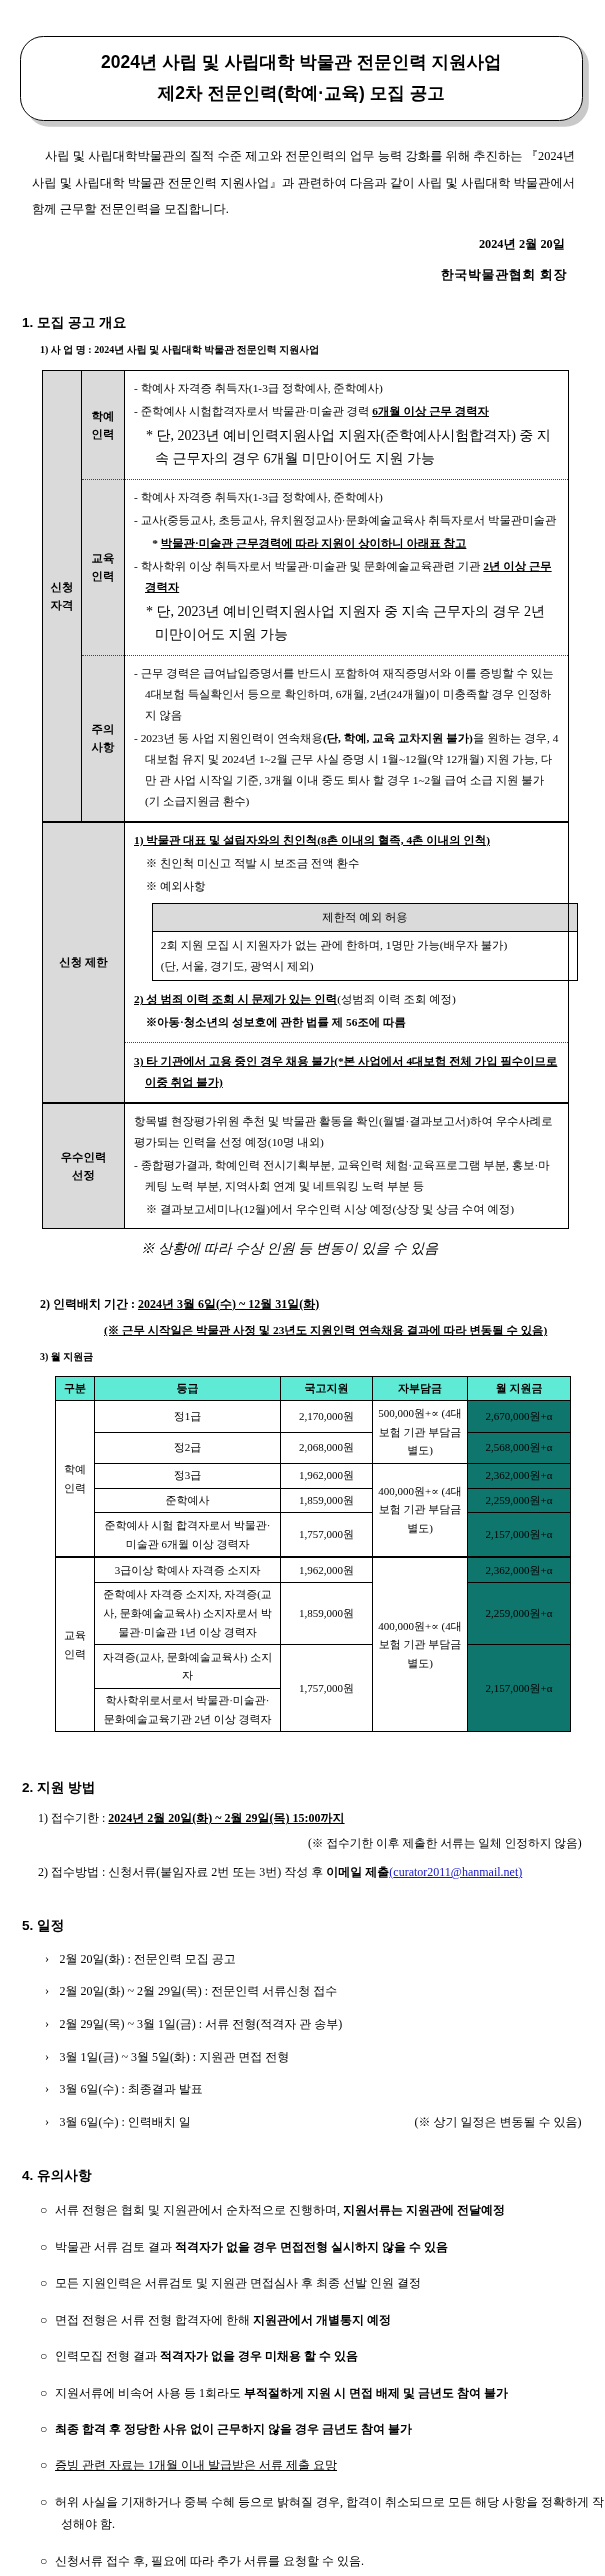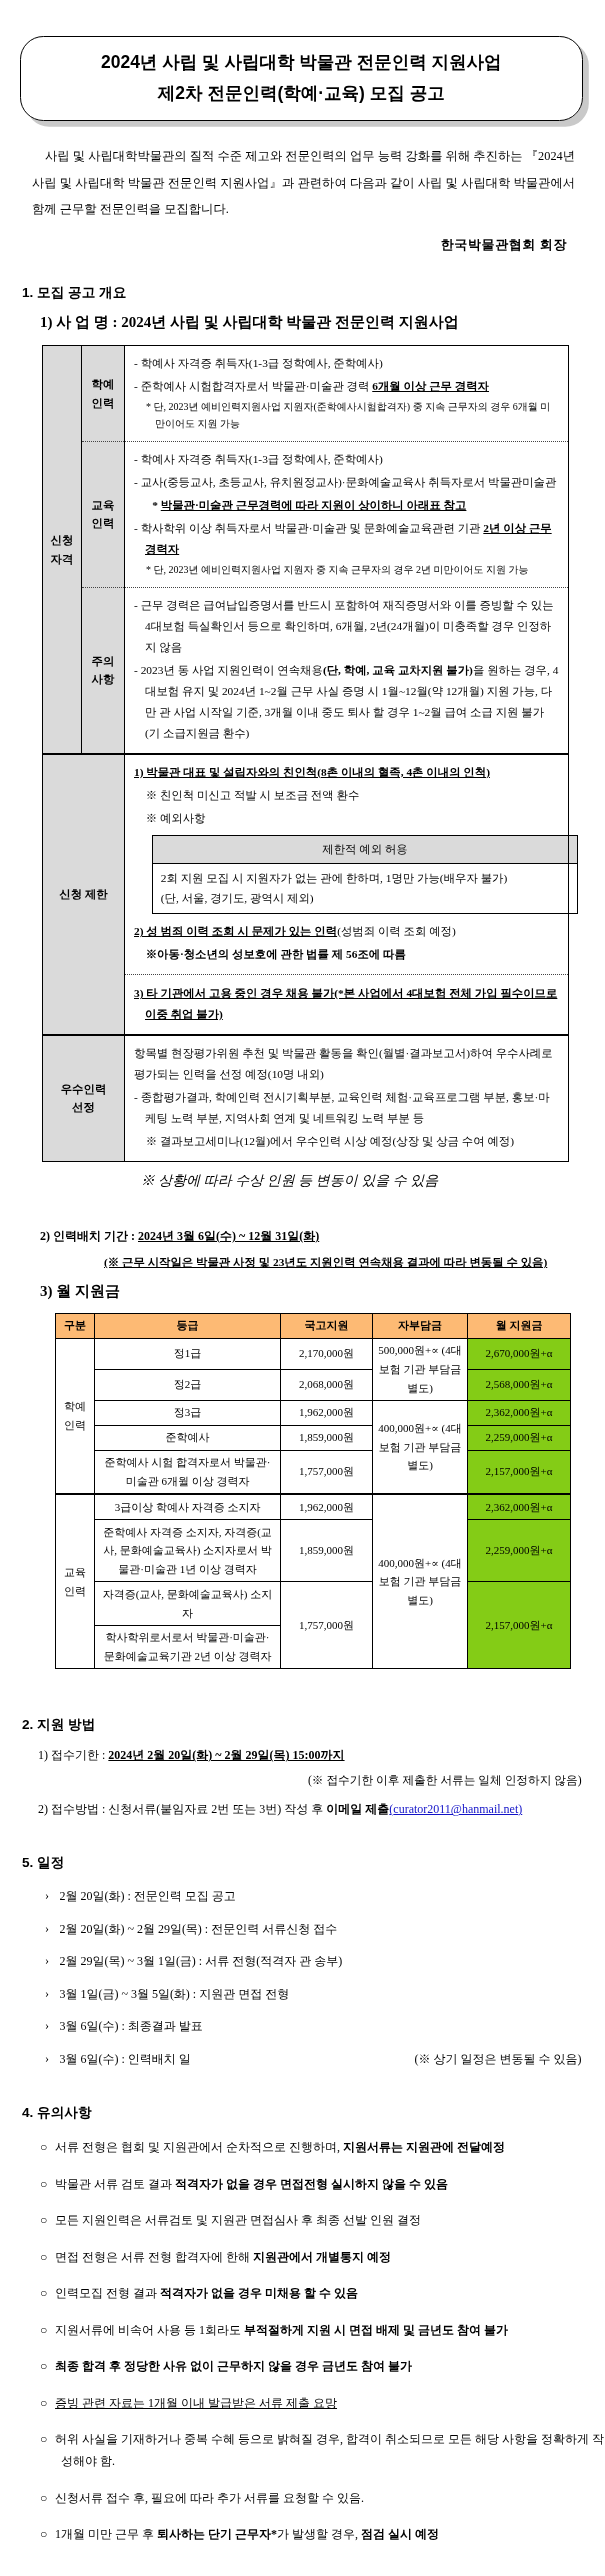--- a/index.html
+++ b/index.html
@@ -13,51 +13,51 @@
 
   .titlebox{margin:0 22px 0 19.5px;border:1.9px solid #000;border-radius:23.4px;box-shadow:5.8px 5.8px 0 #c9c9c9;
     padding:10.4px 5.2px 11.7px;text-align:center;font-weight:bold;font-size:17.5px;line-height:1.75;}
 
   .intro{margin:22px 30px 0 32px;font-size:12.3px;line-height:2.15;text-align:justify;text-indent:13px;}
 
   .date-line{margin:13px 40px 0 0;text-align:right;font-size:12.3px;font-weight:bold;}
   .signer-line{margin:13px 38px 0 0;text-align:right;font-size:13px;font-weight:bold;letter-spacing:0.6px;}
 
   .h-main{margin:30px 0 0 22px;font-weight:bold;font-size:13.6px;}
-  .h-sub{margin:11.7px 0 0 40px;font-size:15px;font-weight:bold;}
+  .h-sub{margin:11.7px 0 0 40px;font-size:10px;font-weight:bold;}
 
   
   #t1{border-collapse:collapse;margin:13px 0 0 42px;width:527px;table-layout:fixed;font-size:11.4px;}
   #t1 td{border:1.6px solid #000;vertical-align:middle;}
   #t1 .lab{background:#dadada;text-align:center;font-weight:bold;padding:2.6px 1.3px;line-height:1.6;}
   #t1 .cc{padding:5.2px 9px 6.5px;line-height:1.85;vertical-align:top;}
   #t1 .cc p{margin:1.9px 0;padding-left:11px;text-indent:-11px;}
   #t1 .cc p.noind{padding-left:0;text-indent:0;}
-  #t1 .cc p.sub{font-size:10px;padding-left:21px;text-indent:-9px;line-height:1.65;}
+  #t1 .cc p.sub{font-size:14px;padding-left:21px;text-indent:-9px;line-height:1.65;}
   #t1 .cc p.ind{padding-left:23.4px;text-indent:-11.7px;}
   #t1 .cc p.starline{padding-left:28.6px;text-indent:-10.4px;}
   #t1 tr.dotrow>td{border-top:1.3px dotted #444;}
   #t1 tr.predot>td{border-bottom:1.3px dotted #444;font-family:Liberation Serif, serif;}
   #t1 tr.majorrow>td{border-top:2.1px solid #000;}
   #t1 tr.premajor>td{border-bottom:2.1px solid #000;}
   .extb{border-collapse:collapse;margin:6.5px 0 7.8px 18px;width:426px;}
   .extb td{border:1.3px solid #000;}
   .extb .exh{background:#dadada;text-align:center;padding:2.6px 5.2px;}
   .extb .exb{padding:3.9px 7.8px;line-height:1.8;}
   .dotline{border-top:1.3px dotted #444;margin:9px -9px 7.8px;}
   .tnote{text-align:center;margin:10.4px 26px 0 0;font-size:14px;font-style:italic;}
 
   .period-line{margin:38px 0 0 40px;font-size:12px;font-weight:bold;}
   .period-note{margin:10.4px 0 0 104px;font-size:11.4px;}
 
   
   #t2{border-collapse:collapse;margin:11.7px 0 0 55px;width:514px;table-layout:fixed;font-size:11px;text-align:center;}
   #t2 td{border:1.4px solid #000;padding:2.6px 4.5px;line-height:1.7;vertical-align:middle;}
-  #t2 .hd{background:#fdba74;font-weight:bold;}
-  #t2 .mv{background:#84cc16;}
+  #t2 .hd{background:#5eead4;font-weight:bold;}
+  #t2 .mv{background:#0f766e;}
   #t2 tr.grp>td{border-top:2.2px solid #000;}
   #t2 .lab2 div{line-height:1.7;}
 
   .rec-line{margin:13px 0 0 38px;font-size:12px;}
   .rec-note{text-align:right;margin:9px 23.4px 0 0;font-size:11.7px;}
   .sched-row{margin:15.6px 0 0 45px;font-size:12px;display:flex;}
   .sched-row .bullet{margin-right:10.4px;}
   .sched-row .rnote{margin-left:auto;margin-right:23.4px;}
   .notice-row{margin:14.3px 0 0 40px;font-size:12px;padding-left:21px;text-indent:-21px;line-height:1.85;}
   .notice-row .bullet{margin-right:7.8px;}
@@ -67,20 +67,21 @@
 
 <div class="page">
 
   <div class="titlebox gothic">
     <div>2024년 사립 및 사립대학 박물관 전문인력 지원사업</div>
     <div>제2차 전문인력(학예·교육) 모집 공고</div>
   </div>
 
   <p class="intro">사립 및 사립대학박물관의 질적 수준 제고와 전문인력의 업무 능력 강화를 위해 추진하는 『2024년 사립 및 사립대학 박물관 전문인력 지원사업』과 관련하여 다음과 같이 사립 및 사립대학 박물관에서 함께 근무할 전문인력을 모집합니다.</p>
 
+  <div class="date-line">2024년  2월  20일</div>
   <div class="signer-line">한국박물관협회 회장</div>
 
   <div class="h-main gothic">1. 모집 공고 개요</div>
   <div class="h-sub">1) 사 업 명 : 2024년 사립 및 사립대학 박물관 전문인력 지원사업</div>
 
   <table id="t1">
     <colgroup>
         <col style="width:39px">
         <col style="width:43px">
         <col>

